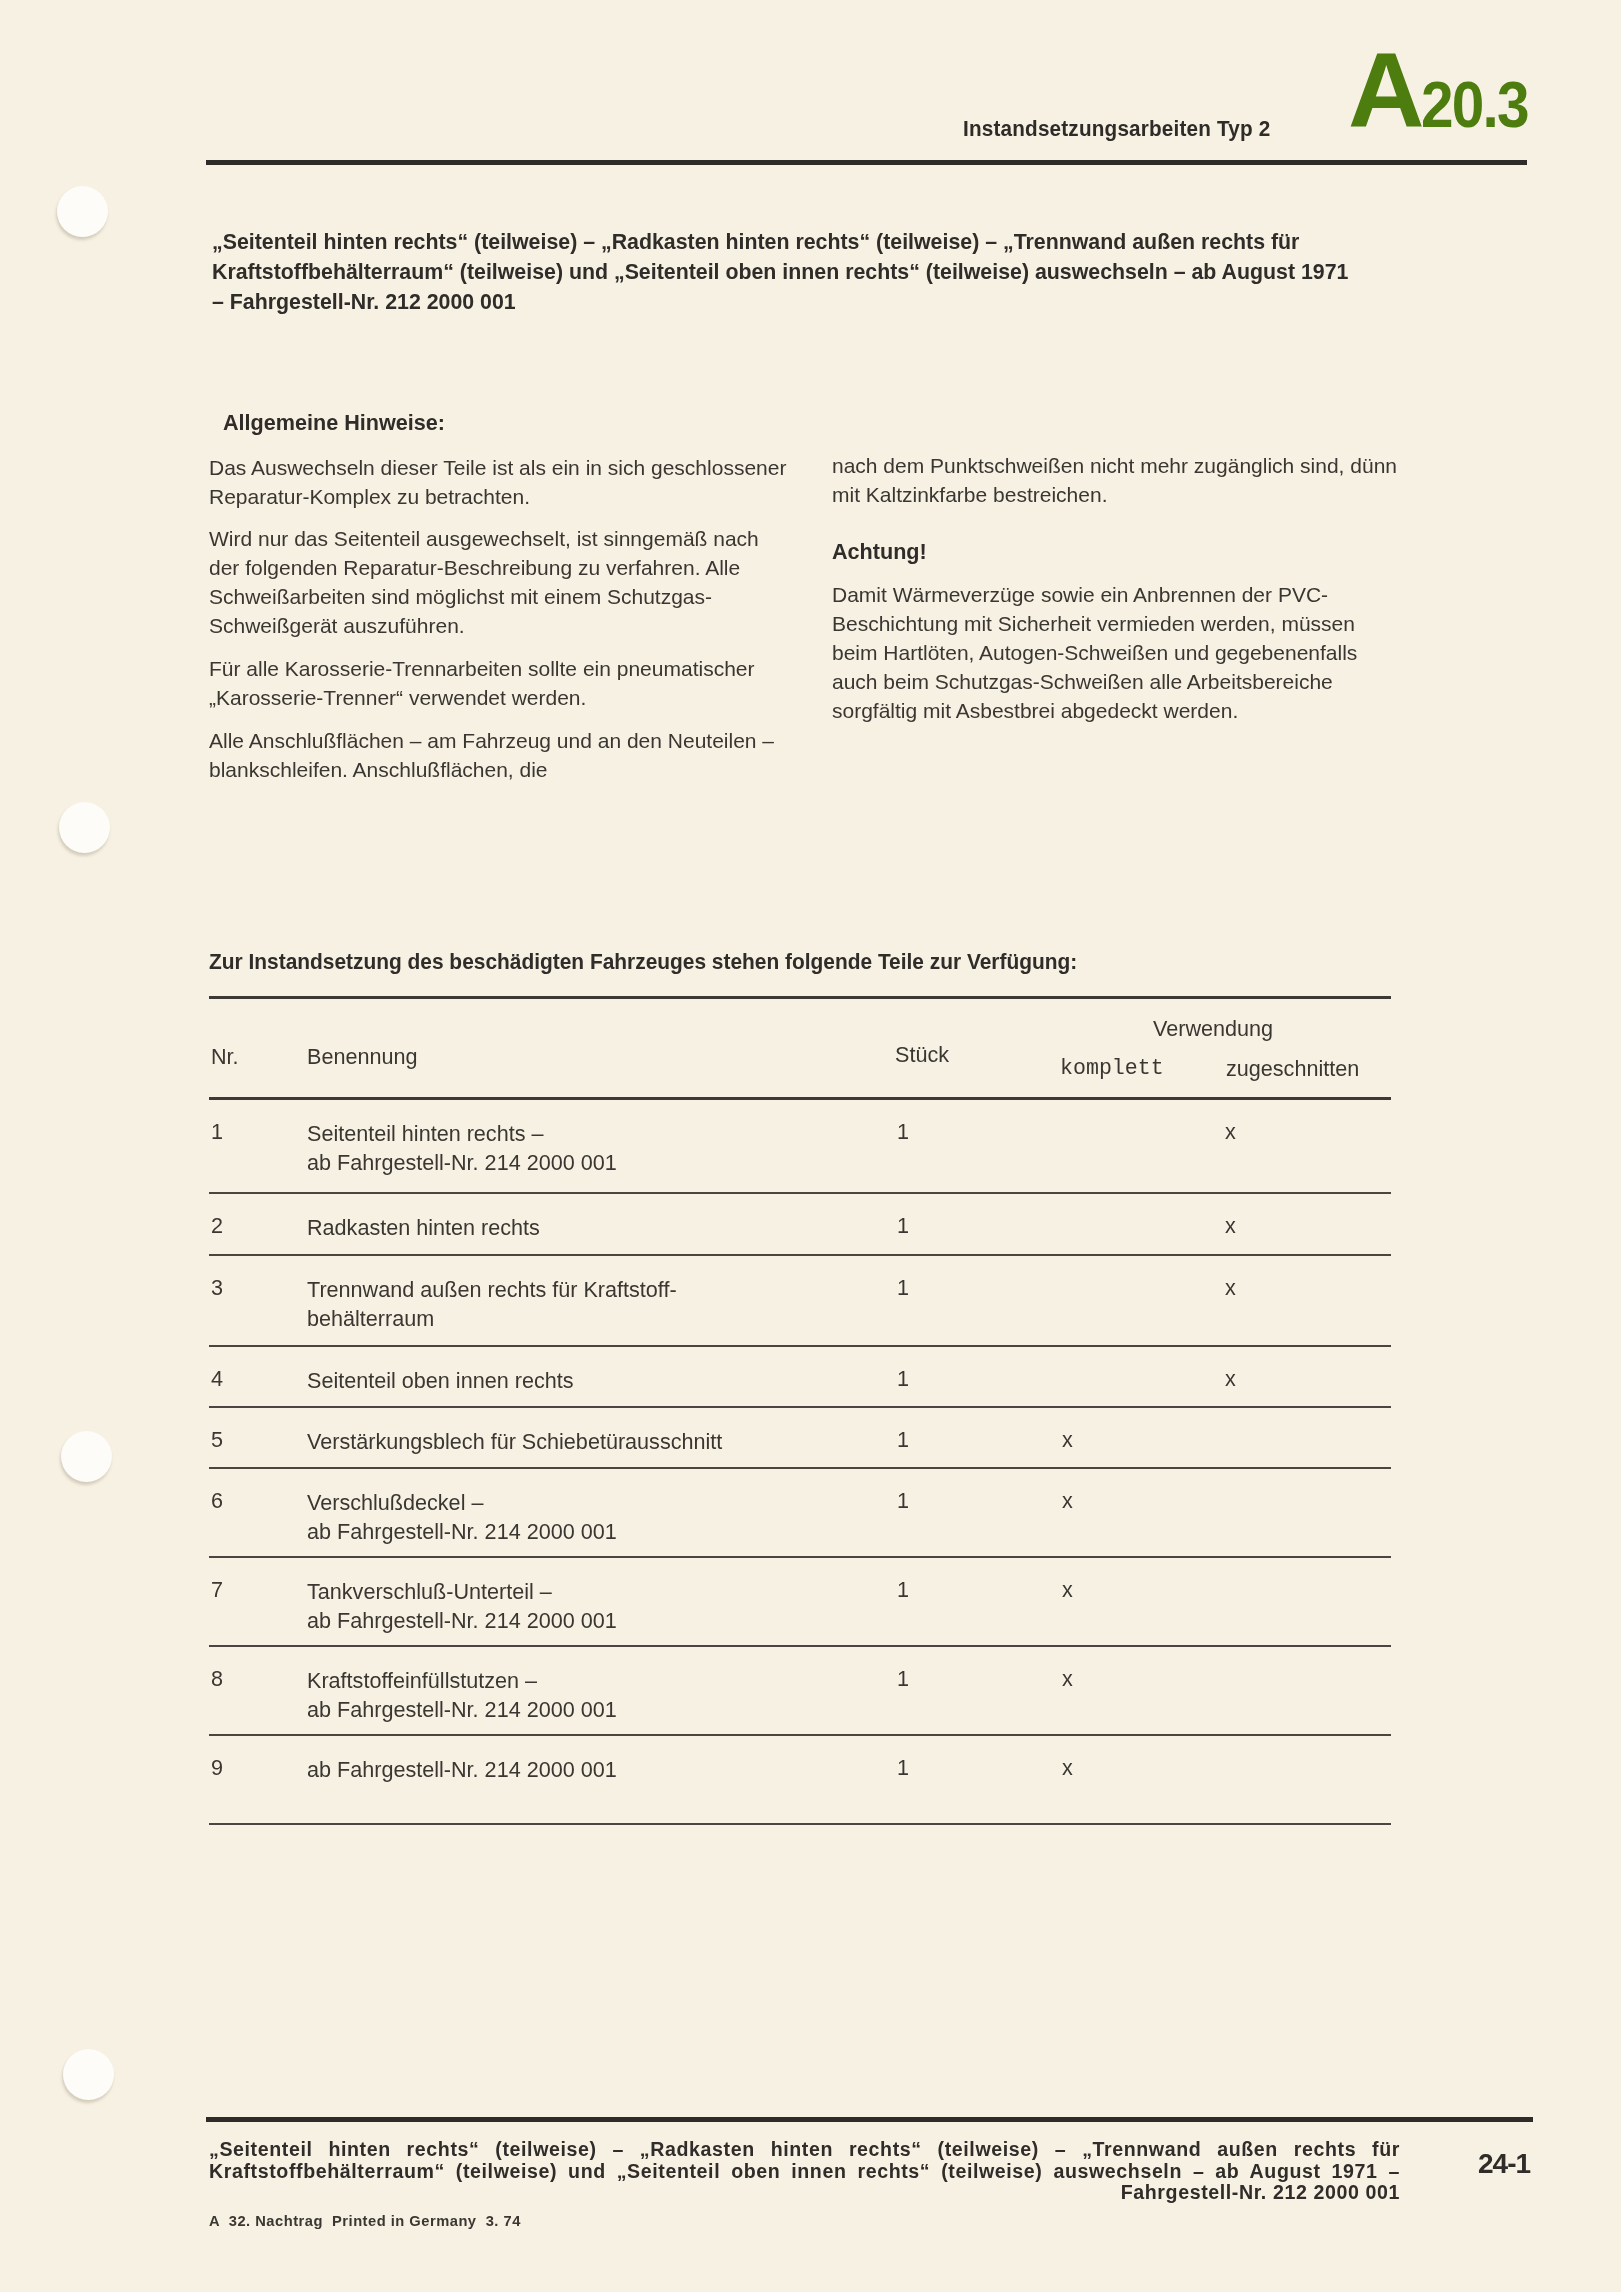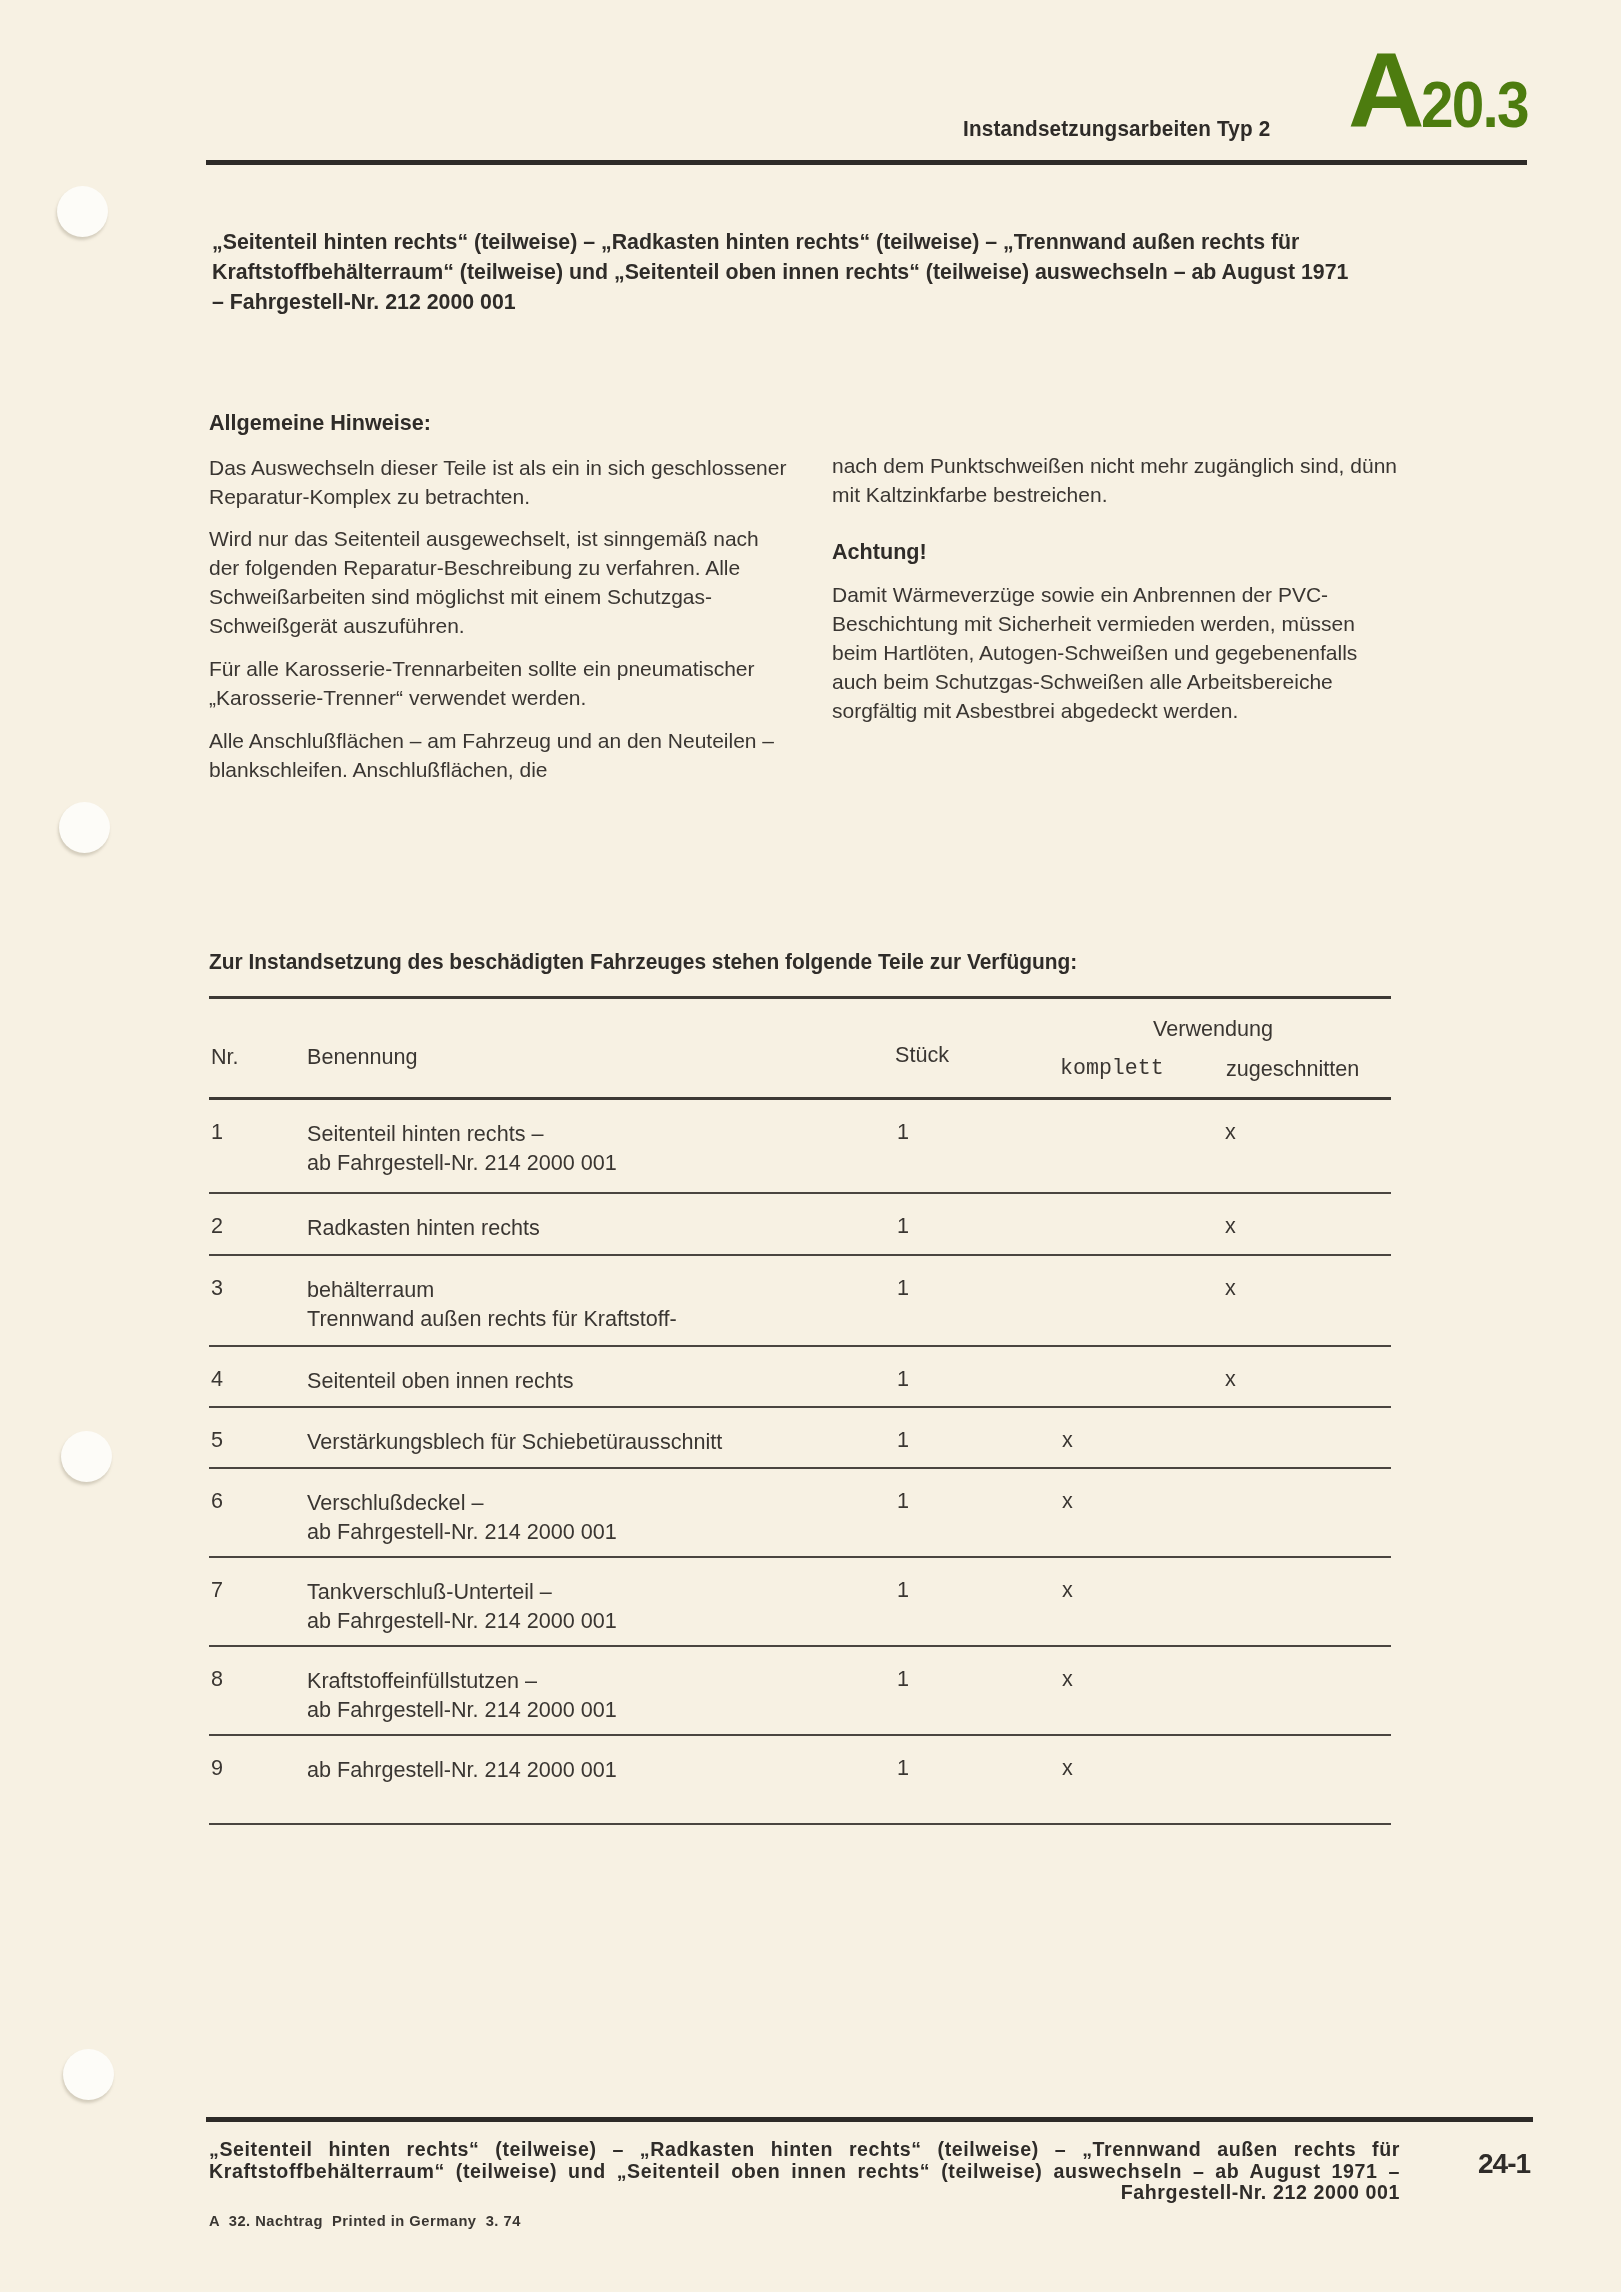--- a/index.html
+++ b/index.html
@@ -60,21 +60,21 @@
 
 <div class="abs hdr-sub">Instandsetzungsarbeiten Typ 2</div>
 <div class="abs hdr-code">
   <span class="big">A</span><span class="small">20.3</span>
 </div>
 <div class="abs rule-top"></div>
 
 <div class="abs title">„Seitenteil hinten rechts“ (teilweise) – „Radkasten hinten rechts“ (teilweise) – „Trennwand außen rechts für Kraftstoffbehälterraum“ (teilweise) und „Seitenteil oben innen rechts“ (teilweise) auswechseln – ab August 1971 – Fahrgestell-Nr. 212 2000 001</div>
 
 <div class="abs col col-left">
-  <p class="bold" style="margin-bottom:15.7px;">Allgemeine Hinweise:</p>
+  <p class="bold" style="margin-bottom:15.7px;margin-left:14px;">Allgemeine Hinweise:</p>
   <p>Das Auswechseln dieser Teile ist als ein in sich geschlossener Reparatur-Komplex zu betrachten.</p>
   <p>Wird nur das Seitenteil ausgewechselt, ist sinngemäß nach der folgenden Reparatur-Beschreibung zu verfahren. Alle Schweißarbeiten sind möglichst mit einem Schutzgas-Schweißgerät auszuführen.</p>
   <p>Für alle Karosserie-Trennarbeiten sollte ein pneumatischer „Karosserie-Trenner“ verwendet werden.</p>
   <p>Alle Anschlußflächen – am Fahrzeug und an den Neuteilen – blankschleifen. Anschlußflächen, die</p>
 </div>
 <div class="abs col col-right">
   <p style="margin-bottom:28px;">nach dem Punktschweißen nicht mehr zugänglich sind, dünn mit Kaltzinkfarbe bestreichen.</p>
   <p class="bold">Achtung!</p>
   <p>Damit Wärmeverzüge sowie ein Anbrennen der PVC-Beschichtung mit Sicherheit vermieden werden, müssen beim Hartlöten, Autogen-Schweißen und gegebenenfalls auch beim Schutzgas-Schweißen alle Arbeitsbereiche sorgfältig mit Asbestbrei abgedeckt werden.</p>
 </div>
@@ -106,22 +106,22 @@
   <div class="row" style="height:60px;">
     <span class="cell-nr">2</span>
     <span class="cell-name">Radkasten hinten rechts</span>
     <span class="cell-qty">1</span>
     <span class="cell-k"></span>
     <span class="cell-z">x</span>
   </div>
   <div class="row" style="height:89px;">
     <span class="cell-nr">3</span>
     <span class="cell-name">
+        <span style="position:static;display:block">Trennwand außen rechts für Kraftstoff-</span>
         <span style="position:static;display:block">behälterraum</span>
-        <span style="position:static;display:block">Trennwand außen rechts für Kraftstoff-</span>
       </span>
     <span class="cell-qty">1</span>
     <span class="cell-k"></span>
     <span class="cell-z">x</span>
   </div>
   <div class="row" style="height:59px;">
     <span class="cell-nr">4</span>
     <span class="cell-name">Seitenteil oben innen rechts</span>
     <span class="cell-qty">1</span>
     <span class="cell-k"></span>

